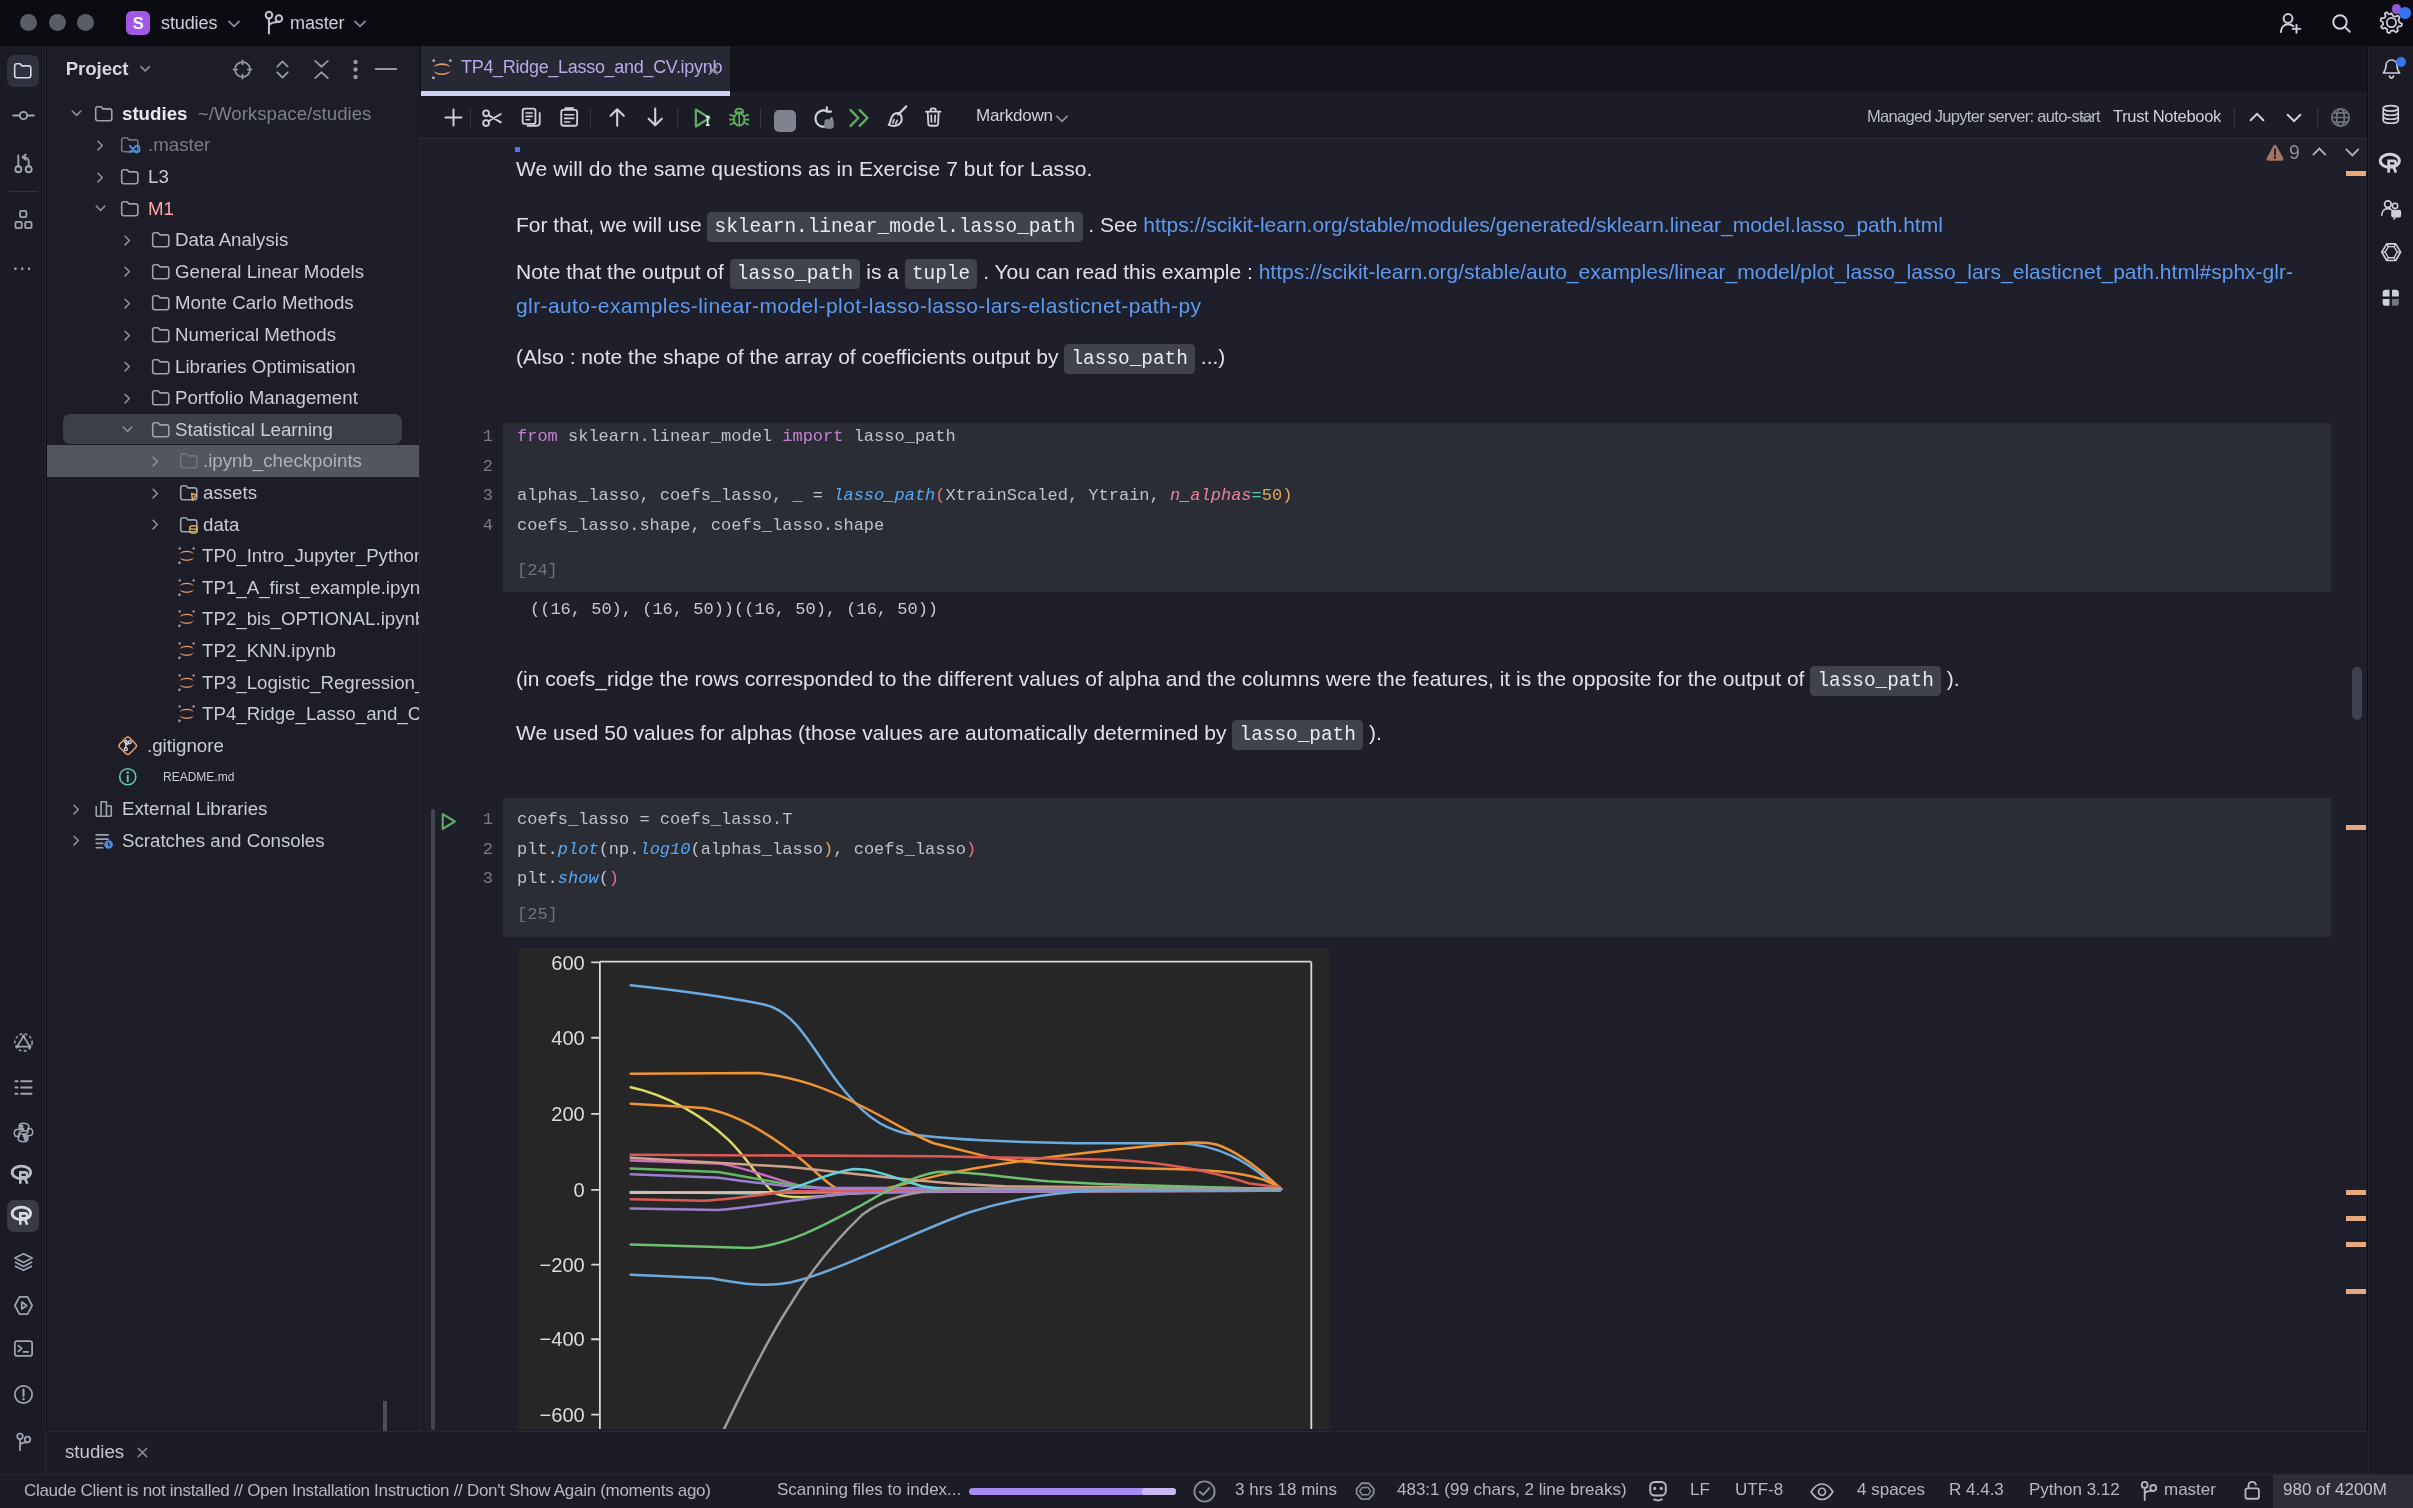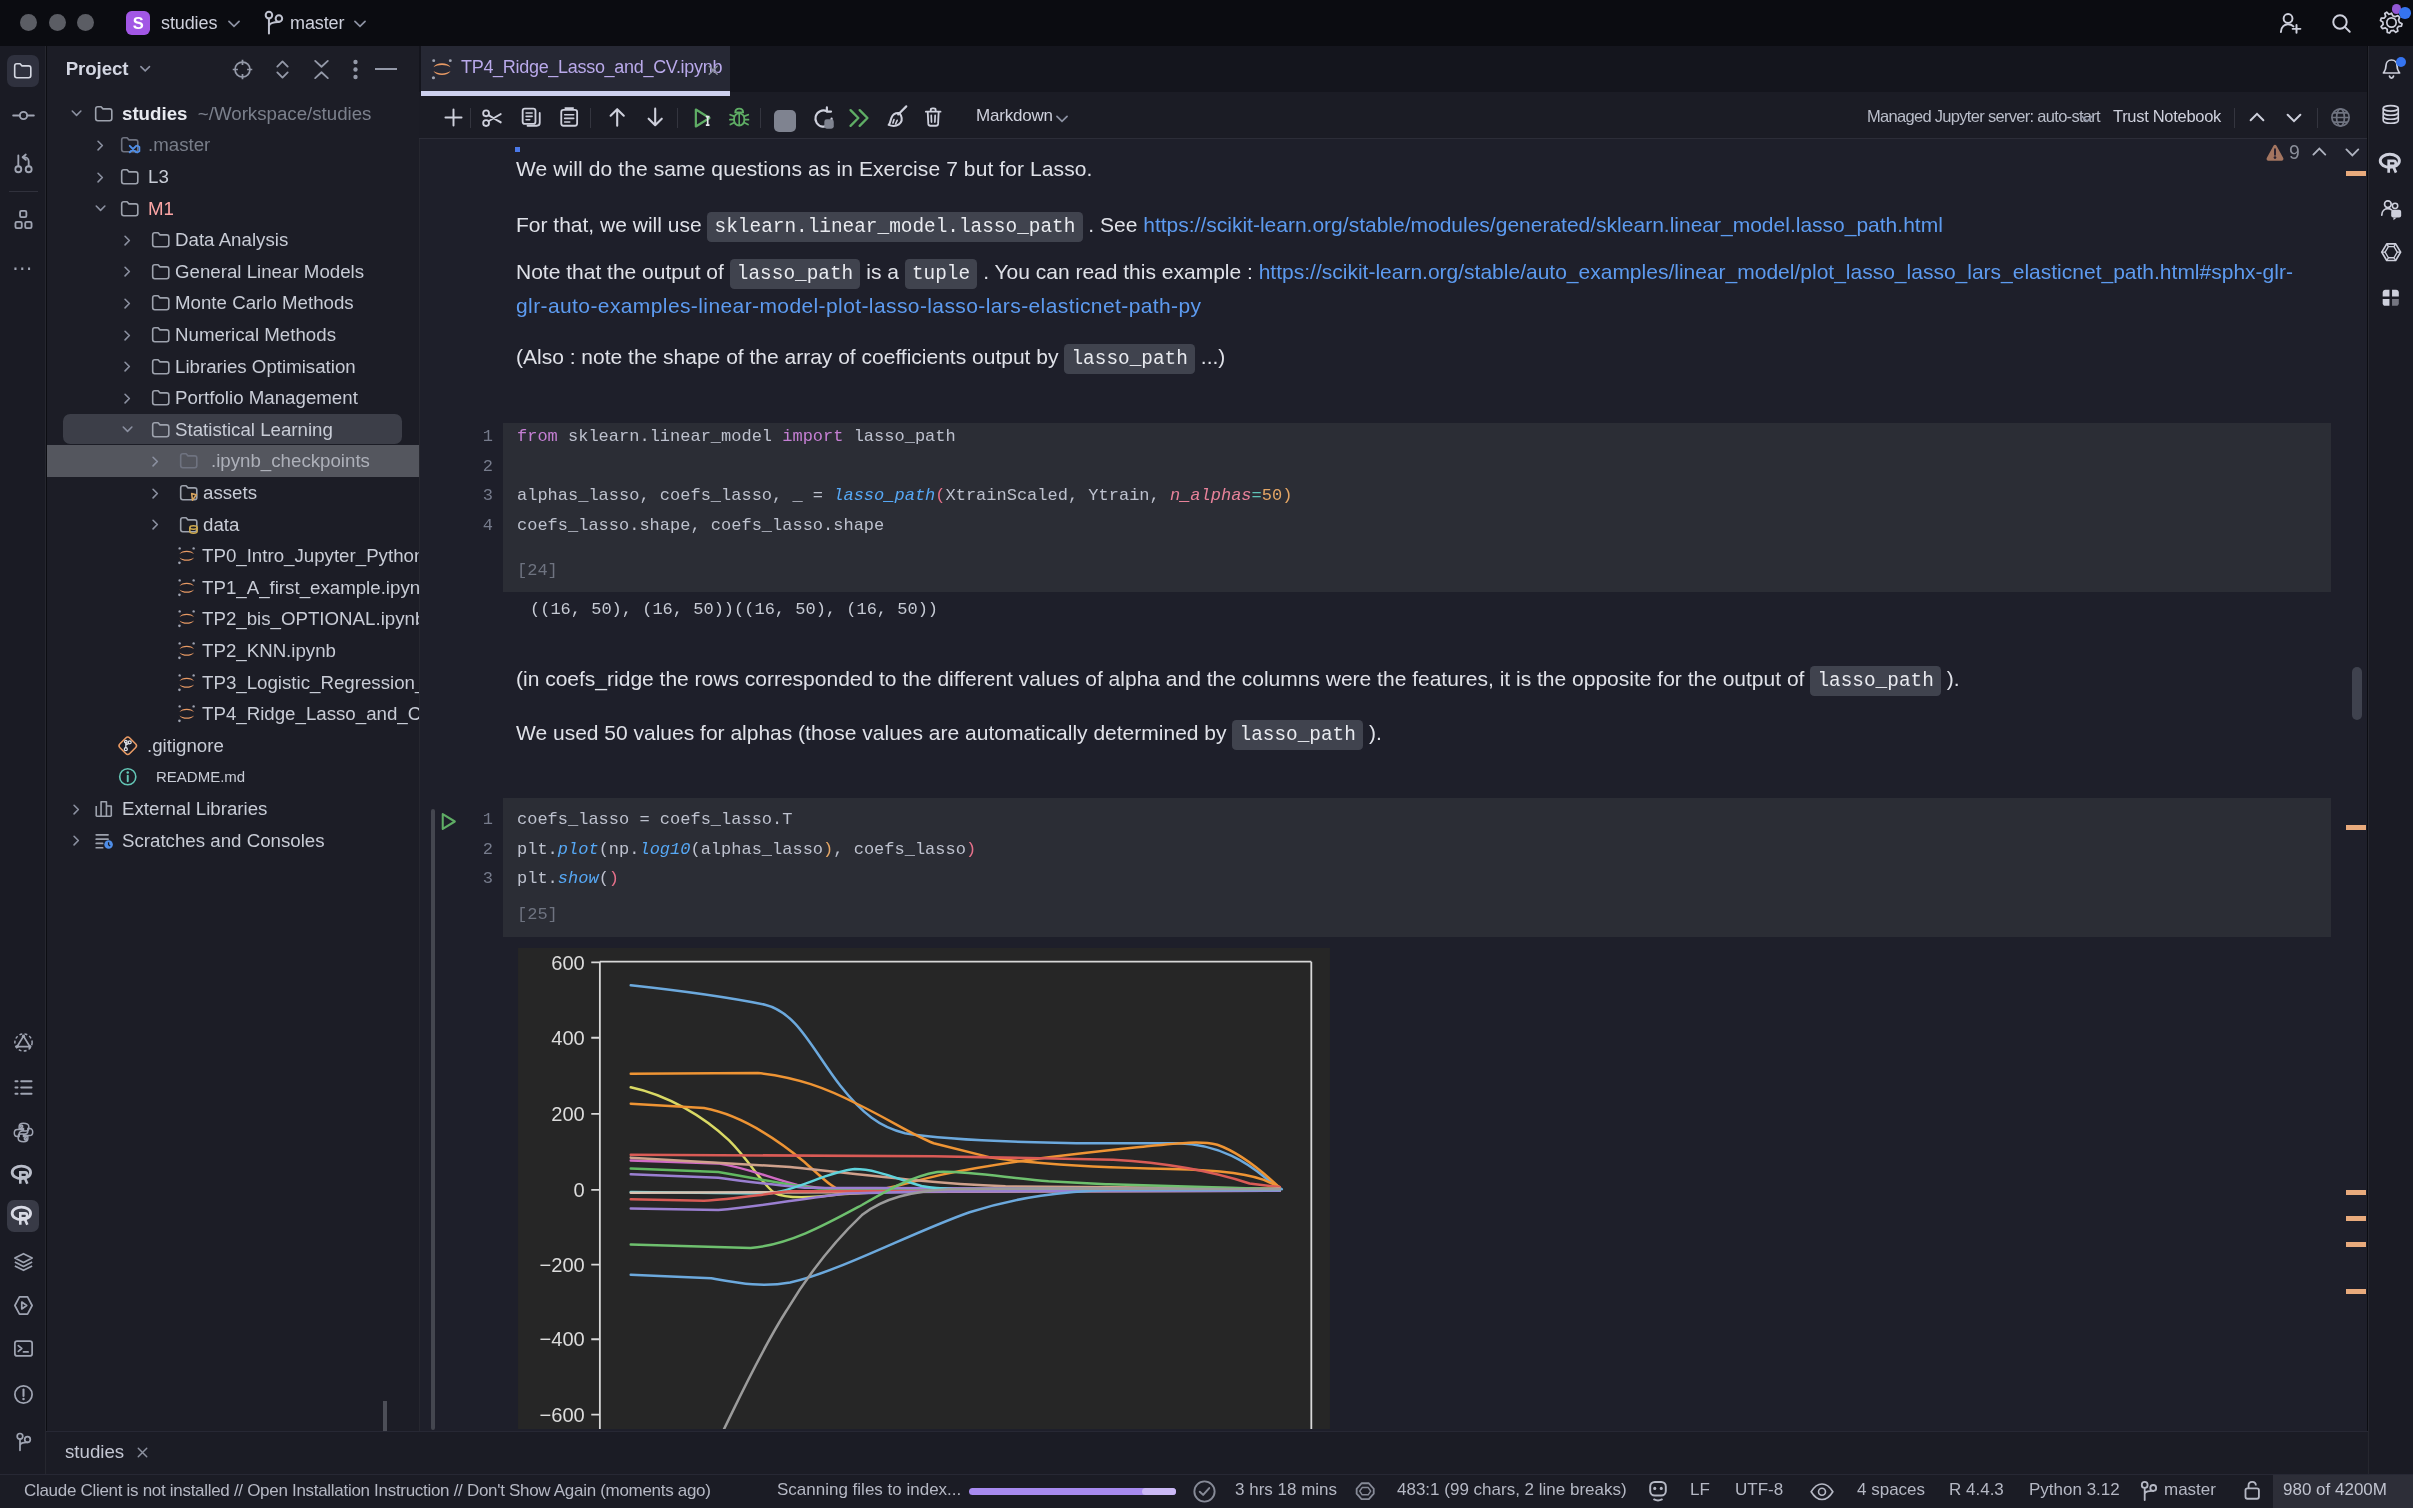--- a/index.html
+++ b/index.html
@@ -138,21 +138,21 @@
     <svg class="abs" style="left:103px;top:373px;" width="21.5" height="21.5" viewBox="0 0 20 20">
       <path d="M2.5 5.5 C2.5 4.4 3.4 3.5 4.5 3.5 L7.5 3.5 L9.3 5.5 L15.5 5.5 C16.6 5.5 17.5 6.4 17.5 7.5 L17.5 14.5 C17.5 15.6 16.6 16.5 15.5 16.5 L4.5 16.5 C3.4 16.5 2.5 15.6 2.5 14.5 Z" stroke="#9da2ad" stroke-width="1.5" fill="none" stroke-linejoin="round"></path>
     </svg>
     <div class="abs" style="left:128px;top:368px;height:32px;line-height:32px;font-size:18.7px;white-space:nowrap;color:#c8ccd6;">Statistical Learning</div>
 <svg class="abs" style="left:101px;top:408px;" width="14.4" height="14.4" viewBox="0 0 20 20">
       <path d="M7 4.5 L13 10.5 L7 16.5" stroke="#8b90a0" stroke-width="2.2" fill="none" stroke-linecap="round" stroke-linejoin="round"></path>
     </svg>
     <svg class="abs" style="left:131px;top:404px;" width="21.5" height="21.5" viewBox="0 0 20 20">
       <path d="M2.5 5.5 C2.5 4.4 3.4 3.5 4.5 3.5 L7.5 3.5 L9.3 5.5 L15.5 5.5 C16.6 5.5 17.5 6.4 17.5 7.5 L17.5 14.5 C17.5 15.6 16.6 16.5 15.5 16.5 L4.5 16.5 C3.4 16.5 2.5 15.6 2.5 14.5 Z" stroke="#6f7380" stroke-width="1.5" fill="none" stroke-linejoin="round"></path>
     </svg>
-    <div class="abs" style="left:164px;top:399px;height:32px;line-height:32px;font-size:18.7px;white-space:nowrap;color:#adb0b9;">.ipynb_checkpoints</div>
+    <div class="abs" style="left:156px;top:399px;height:32px;line-height:32px;font-size:18.7px;white-space:nowrap;color:#adb0b9;">.ipynb_checkpoints</div>
 <svg class="abs" style="left:101px;top:440px;" width="14.4" height="14.4" viewBox="0 0 20 20">
       <path d="M7 4.5 L13 10.5 L7 16.5" stroke="#8b90a0" stroke-width="2.2" fill="none" stroke-linecap="round" stroke-linejoin="round"></path>
     </svg>
     <svg class="abs" style="left:131px;top:436px;" width="21.5" height="21.5" viewBox="0 0 20 20">
       <path d="M2.5 5.5 C2.5 4.4 3.4 3.5 4.5 3.5 L7.5 3.5 L9.3 5.5 L15.5 5.5 C16.6 5.5 17.5 6.4 17.5 7.5 L17.5 14.5 C17.5 15.6 16.6 16.5 15.5 16.5 L4.5 16.5 C3.4 16.5 2.5 15.6 2.5 14.5 Z" stroke="#9da2ad" stroke-width="1.5" fill="none" stroke-linejoin="round"></path>
       <path d="M12 11.2 L16.4 11.2 L14.2 17 Z" stroke="#d5a35f" stroke-width="1.5" fill="none" stroke-linejoin="round" transform="rotate(14 14 14)"></path>
     </svg>
     <div class="abs" style="left:156px;top:431px;height:32px;line-height:32px;font-size:18.7px;white-space:nowrap;color:#c8ccd6;">assets</div>
 <svg class="abs" style="left:101px;top:471px;" width="14.4" height="14.4" viewBox="0 0 20 20">
       <path d="M7 4.5 L13 10.5 L7 16.5" stroke="#8b90a0" stroke-width="2.2" fill="none" stroke-linecap="round" stroke-linejoin="round"></path>
@@ -217,21 +217,21 @@
       <circle cx="8.2" cy="13.2" r="1.4" stroke="#dfe2ea" stroke-width="1.2" fill="none"></circle>
       <path d="M8.2 7 L8.2 11.8 M8.2 9.8 C8.2 8.2 10.2 8.6 11 7.9" stroke="#dfe2ea" stroke-width="1.2" fill="none" stroke-linecap="round"></path>
       <circle cx="8.2" cy="6.2" r="1.2" stroke="#dfe2ea" stroke-width="1.2" fill="none"></circle>
     </svg>
     <div class="abs" style="left:100px;top:684px;height:32px;line-height:32px;font-size:18.7px;white-space:nowrap;color:#c8ccd6;">.gitignore</div>
 <svg class="abs" style="left:70px;top:720px;" width="21.5" height="21.5" viewBox="0 0 20 20">
       <circle cx="10" cy="10" r="7.5" stroke="#63c5b5" stroke-width="1.5" fill="none"></circle>
       <path d="M10 9 L10 14.2" stroke="#63c5b5" stroke-width="1.8" stroke-linecap="round"></path>
       <circle cx="10" cy="6" r="1.2" fill="#63c5b5"></circle>
     </svg>
-    <div class="abs" style="left:109px;top:715px;height:32px;line-height:32px;font-size:15px;white-space:nowrap;color:#c8ccd6;text-align:center;">README.md</div>
+    <div class="abs" style="left:116px;top:715px;height:32px;line-height:32px;font-size:12px;white-space:nowrap;color:#c8ccd6;text-align:center;">README.md</div>
 <svg class="abs" style="left:21.5px;top:756px;" width="14.4" height="14.4" viewBox="0 0 20 20">
       <path d="M7 4.5 L13 10.5 L7 16.5" stroke="#8b90a0" stroke-width="2.2" fill="none" stroke-linecap="round" stroke-linejoin="round"></path>
     </svg>
     <svg class="abs" style="left:46px;top:752px;" width="21.5" height="21.5" viewBox="0 0 20 20">
       <path d="M3 17 L3 7.5 M3 17 L17 17 M7.5 17 L7.5 3.5 L12.5 3.5 L12.5 17 M12.5 7.5 L17 7.5 L17 17" stroke="#9da2ad" stroke-width="1.5" fill="none" stroke-linejoin="round"></path>
     </svg>
     <div class="abs" style="left:75px;top:747px;height:32px;line-height:32px;font-size:18.7px;white-space:nowrap;color:#c8ccd6;">External Libraries</div>
 <svg class="abs" style="left:21.5px;top:787px;" width="14.4" height="14.4" viewBox="0 0 20 20">
       <path d="M7 4.5 L13 10.5 L7 16.5" stroke="#8b90a0" stroke-width="2.2" fill="none" stroke-linecap="round" stroke-linejoin="round"></path>
     </svg>

